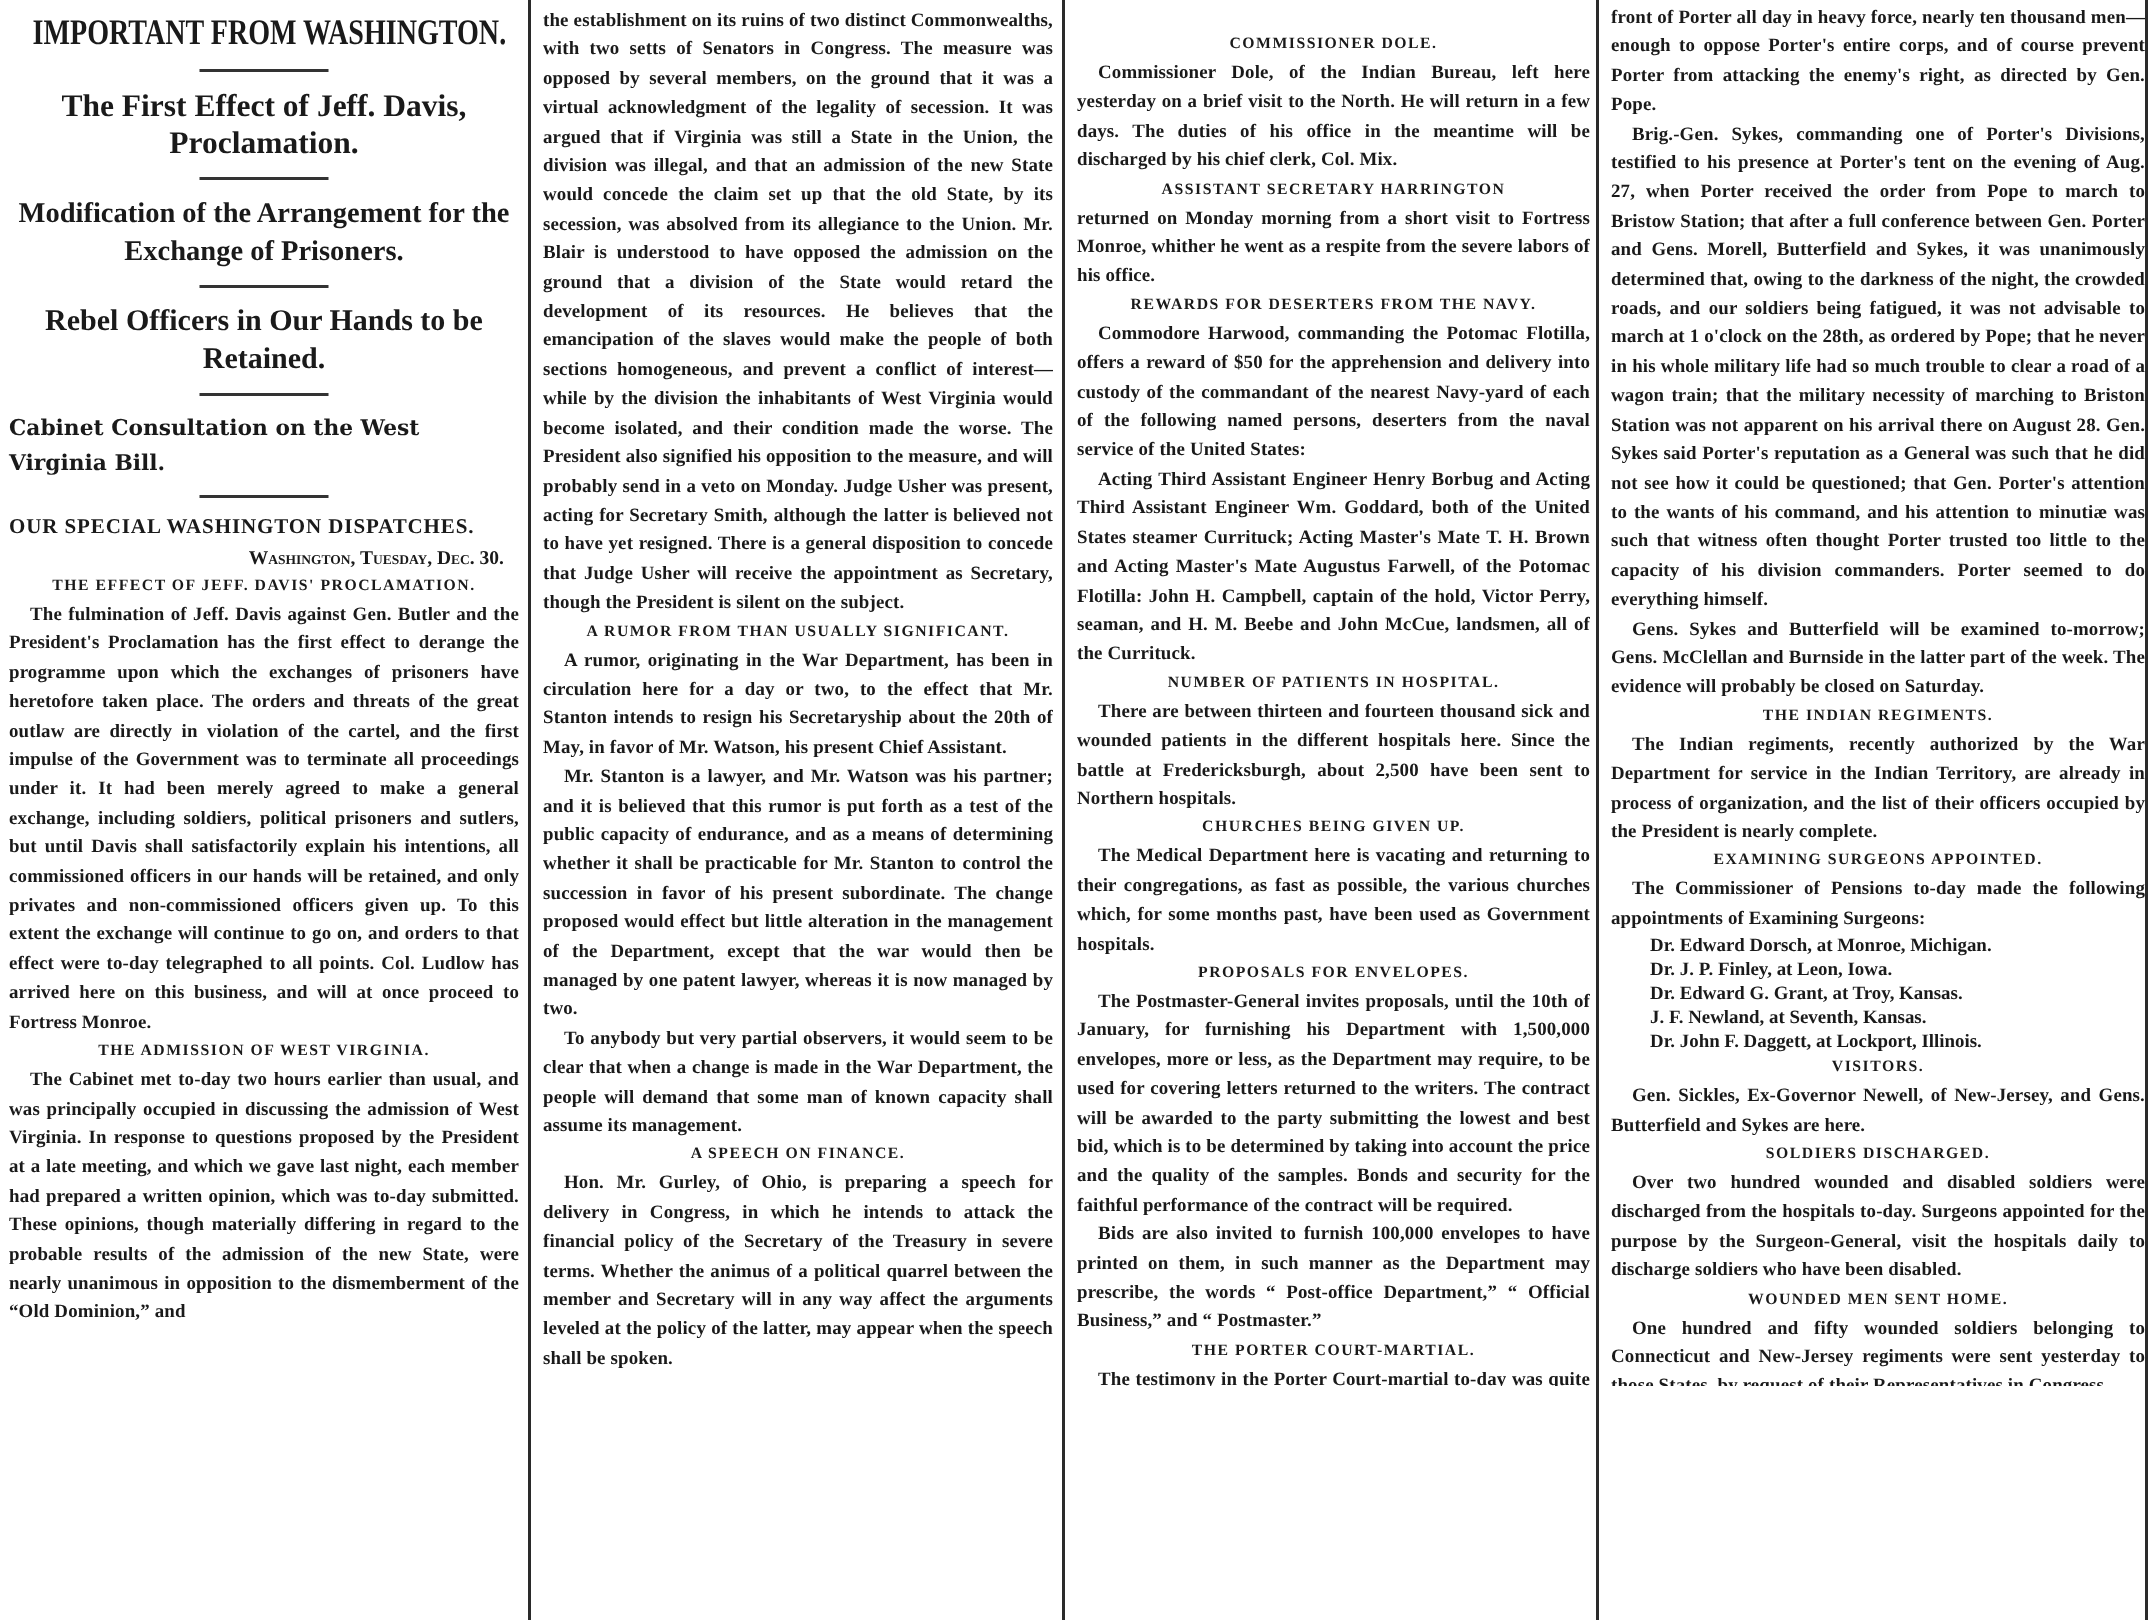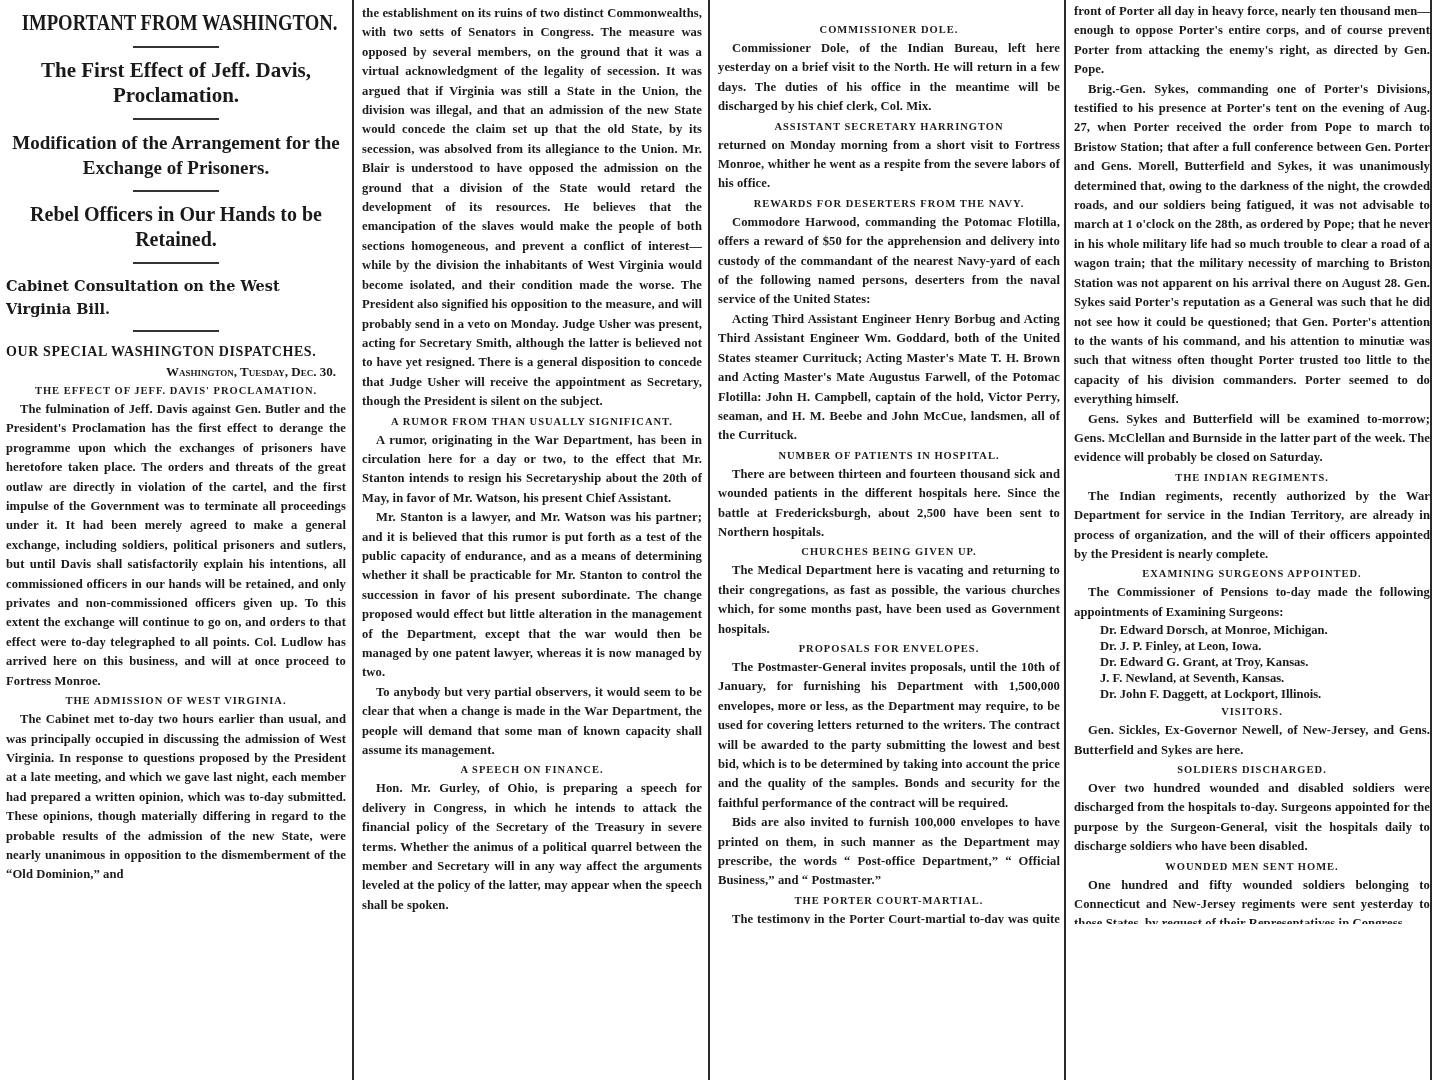--- a/index.html
+++ b/index.html
@@ -103,21 +103,21 @@
   <div class="sub">THE PORTER COURT-MARTIAL.</div>
   <p class="p">The testimony in the Porter Court-martial to-day was quite exculpatory of Gen. Porter. Brig.-Gen. Reynolds testified that the night of Aug. 27 was too dark to march troops from Buckland Mills to Gainesville, unless on roads with a guide; that between New-Market and Groveton the country is much broken by ravines and woods; that no command could have moved that night, with artillery, prepared to meet the enemy; that on Aug. 29 the country between him and Porter was broken. He always considered Porter a faithful, energetic, devoted officer.</p>
 
 </div>
 
 <div class="col" id="col4">
   <p class="p noindent">front of Porter all day in heavy force, nearly ten thousand men—enough to oppose Porter's entire corps, and of course prevent Porter from attacking the enemy's right, as directed by Gen. Pope.</p>
   <p class="p">Brig.-Gen. Sykes, commanding one of Porter's Divisions, testified to his presence at Porter's tent on the evening of Aug. 27, when Porter received the order from Pope to march to Bristow Station; that after a full conference between Gen. Porter and Gens. Morell, Butterfield and Sykes, it was unanimously determined that, owing to the darkness of the night, the crowded roads, and our soldiers being fatigued, it was not advisable to march at 1 o'clock on the 28th, as ordered by Pope; that he never in his whole military life had so much trouble to clear a road of a wagon train; that the military necessity of marching to Briston Station was not apparent on his arrival there on August 28. Gen. Sykes said Porter's reputation as a General was such that he did not see how it could be questioned; that Gen. Porter's attention to the wants of his command, and his attention to minutiæ was such that witness often thought Porter trusted too little to the capacity of his division commanders. Porter seemed to do everything himself.</p>
   <p class="p">Gens. Sykes and Butterfield will be examined to-morrow; Gens. McClellan and Burnside in the latter part of the week. The evidence will probably be closed on Saturday.</p>
   <div class="sub">THE INDIAN REGIMENTS.</div>
-  <p class="p">The Indian regiments, recently authorized by the War Department for service in the Indian Territory, are already in process of organization, and the will of their officers appointed by the President is nearly complete.</p>
+  <p class="p">The Indian regiments, recently authorized by the War Department for service in the Indian Territory, are already in process of organization, and the list of their officers occupied by the President is nearly complete.</p>
   <div class="sub">EXAMINING SURGEONS APPOINTED.</div>
   <p class="p">The Commissioner of Pensions to-day made the following appointments of Examining Surgeons:</p>
   <div class="list">
     <div>Dr. Edward Dorsch, at Monroe, Michigan.</div>
     <div>Dr. J. P. Finley, at Leon, Iowa.</div>
     <div>Dr. Edward G. Grant, at Troy, Kansas.</div>
     <div>J. F. Newland, at Seventh, Kansas.</div>
     <div>Dr. John F. Daggett, at Lockport, Illinois.</div>
   </div>
   <div class="sub">VISITORS.</div>

